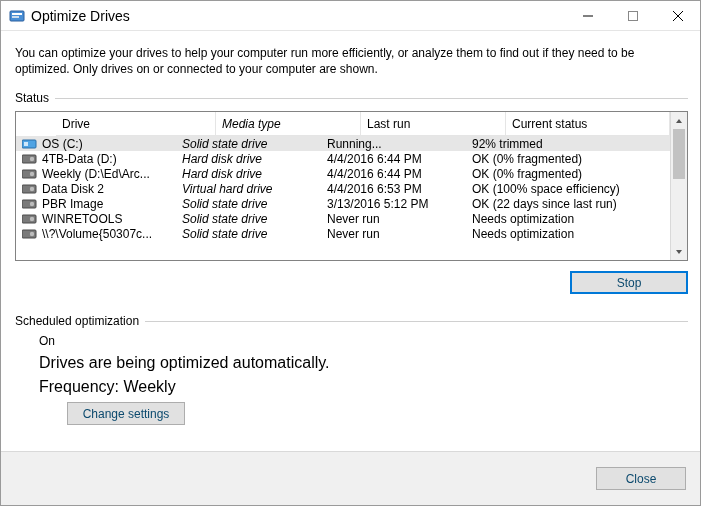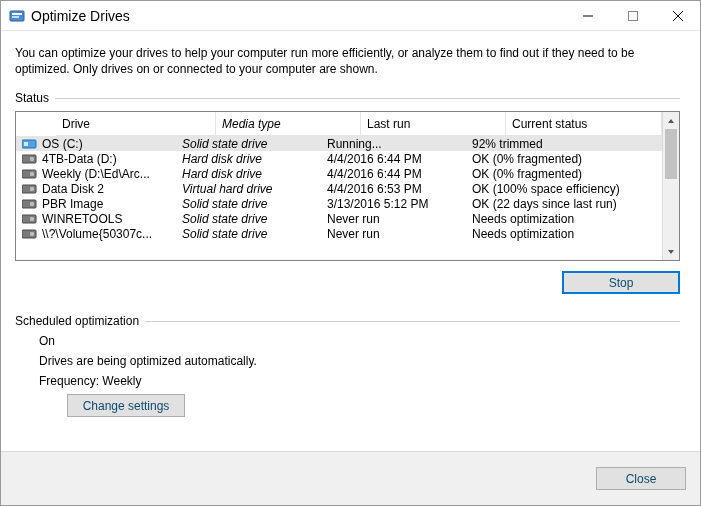--- a/index.html
+++ b/index.html
@@ -38,21 +38,21 @@
     width: 45px;
     display: flex;
     align-items: center;
     justify-content: center;
     color: #333;
   }
   .win-btn svg { display: block; }
 
   
   .content {
-    padding: 10px 20px 14px 14px;
+    padding: 10px 12px 14px 14px;
   }
   .intro {
     font-size: 12px;
     line-height: 1.35;
     color: #000;
     margin: 4px 0 14px 0;
   }
   .section-divider {
     display: flex;
     align-items: center;
@@ -167,21 +167,21 @@
   .sched-text {
     flex: 1;
     padding-left: 24px;
   }
   .sched-text .on {
     font-weight: 400;
     margin-bottom: 6px;
     font-size: 12px;
   }
   .sched-text .line2, .sched-text .line3 {
-    font-size: 12px;
+    font-size: 16px;
     margin-bottom: 6px;
   }
   .sched-btn-slot {
     width: 170px;
     display:flex; justify-content:flex-end;
   }
 
   .footer {
     position: absolute;
     bottom: 0; left: 0; right: 0;

